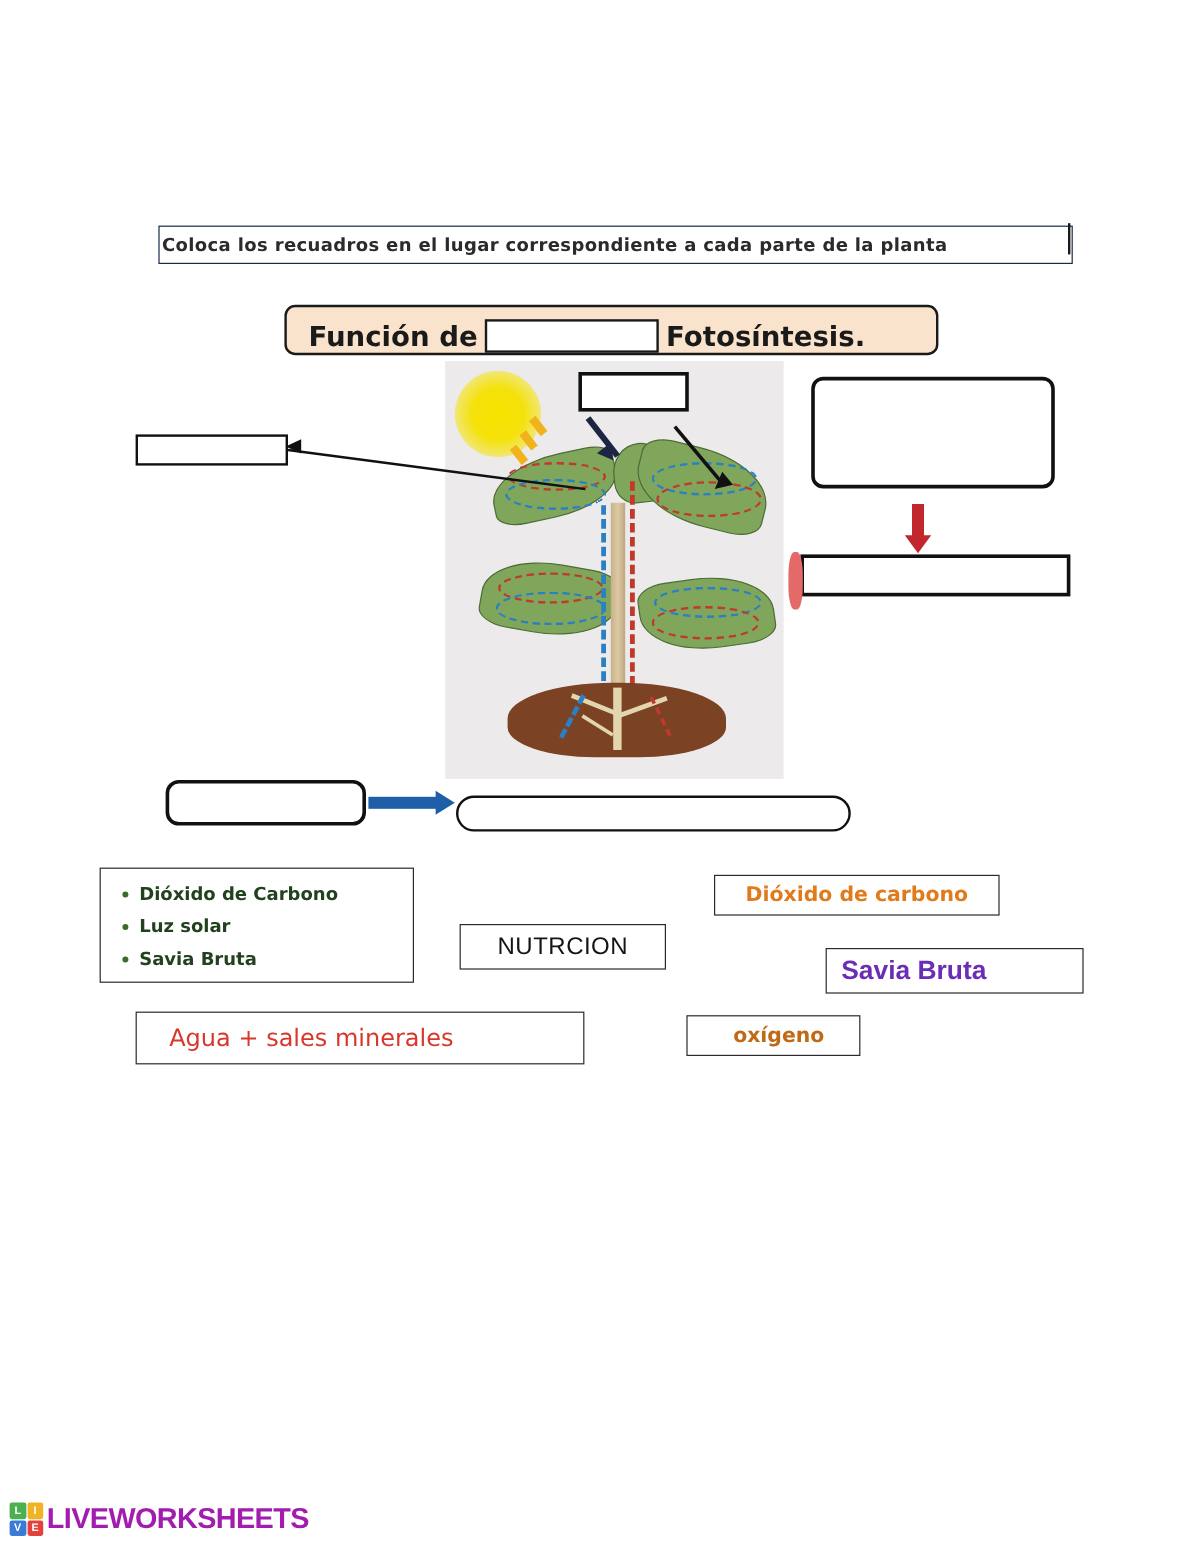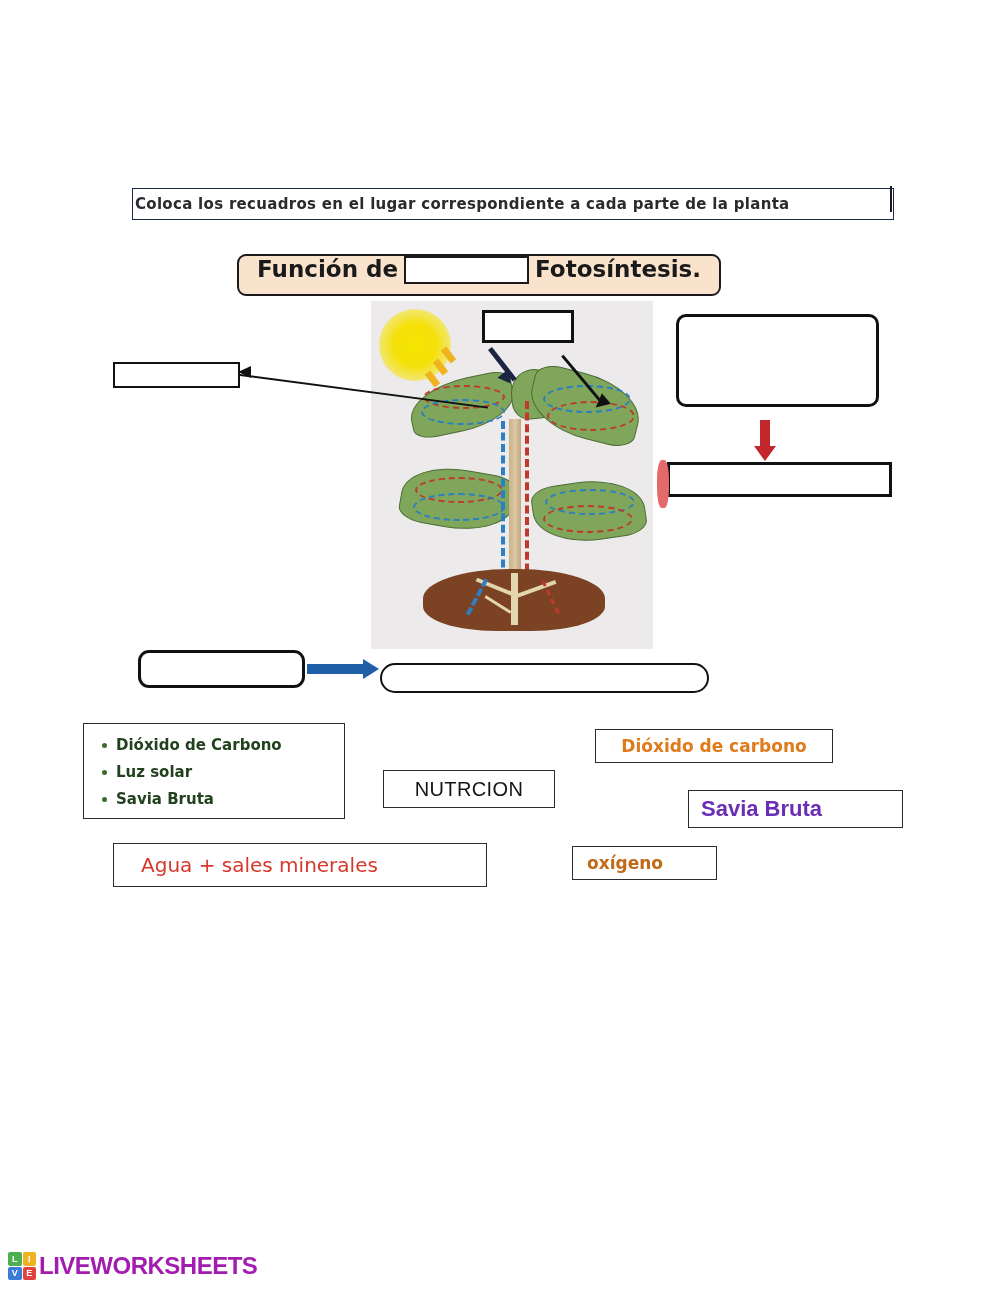--- a/index.html
+++ b/index.html
@@ -72,28 +72,28 @@
     width: 2px;
     height: 26px;
     background: #1a1a1a;
   }
 
   
   #funcion-bar {
     position: absolute;
     left: 237px;
     top: 254px;
-    width: 484px;
+    width: 545px;
     height: 42px;
     background: #fae3cd;
     border: 2.5px solid #1a1a1a;
     border-radius: 9px;
     box-sizing: border-box;
     display: flex;
-    align-items: flex-start;
+    align-items: flex-end;
     padding: 0 18px;
   }
   .funcion-label {
     font-family: "DejaVu Sans", sans-serif;
     font-weight: bold;
     font-size: 23px;
     color: #1a1a1a;
     white-space: nowrap;
   }
   #funcion-blank {
@@ -515,20 +515,21 @@
     top: 846px;
     width: 145px;
     height: 34px;
     padding-left: 14px;
   }
   #wb-oxigeno span {
     font-family: "DejaVu Sans", sans-serif;
     font-weight: bold;
     font-size: 17px;
     color: #c06a18;
+    margin-left: 24px;
   }
 
   
   #footer-logo {
     position: absolute;
     left: 8px;
     top: 1252px;
     display: flex;
     align-items: center;
   }

